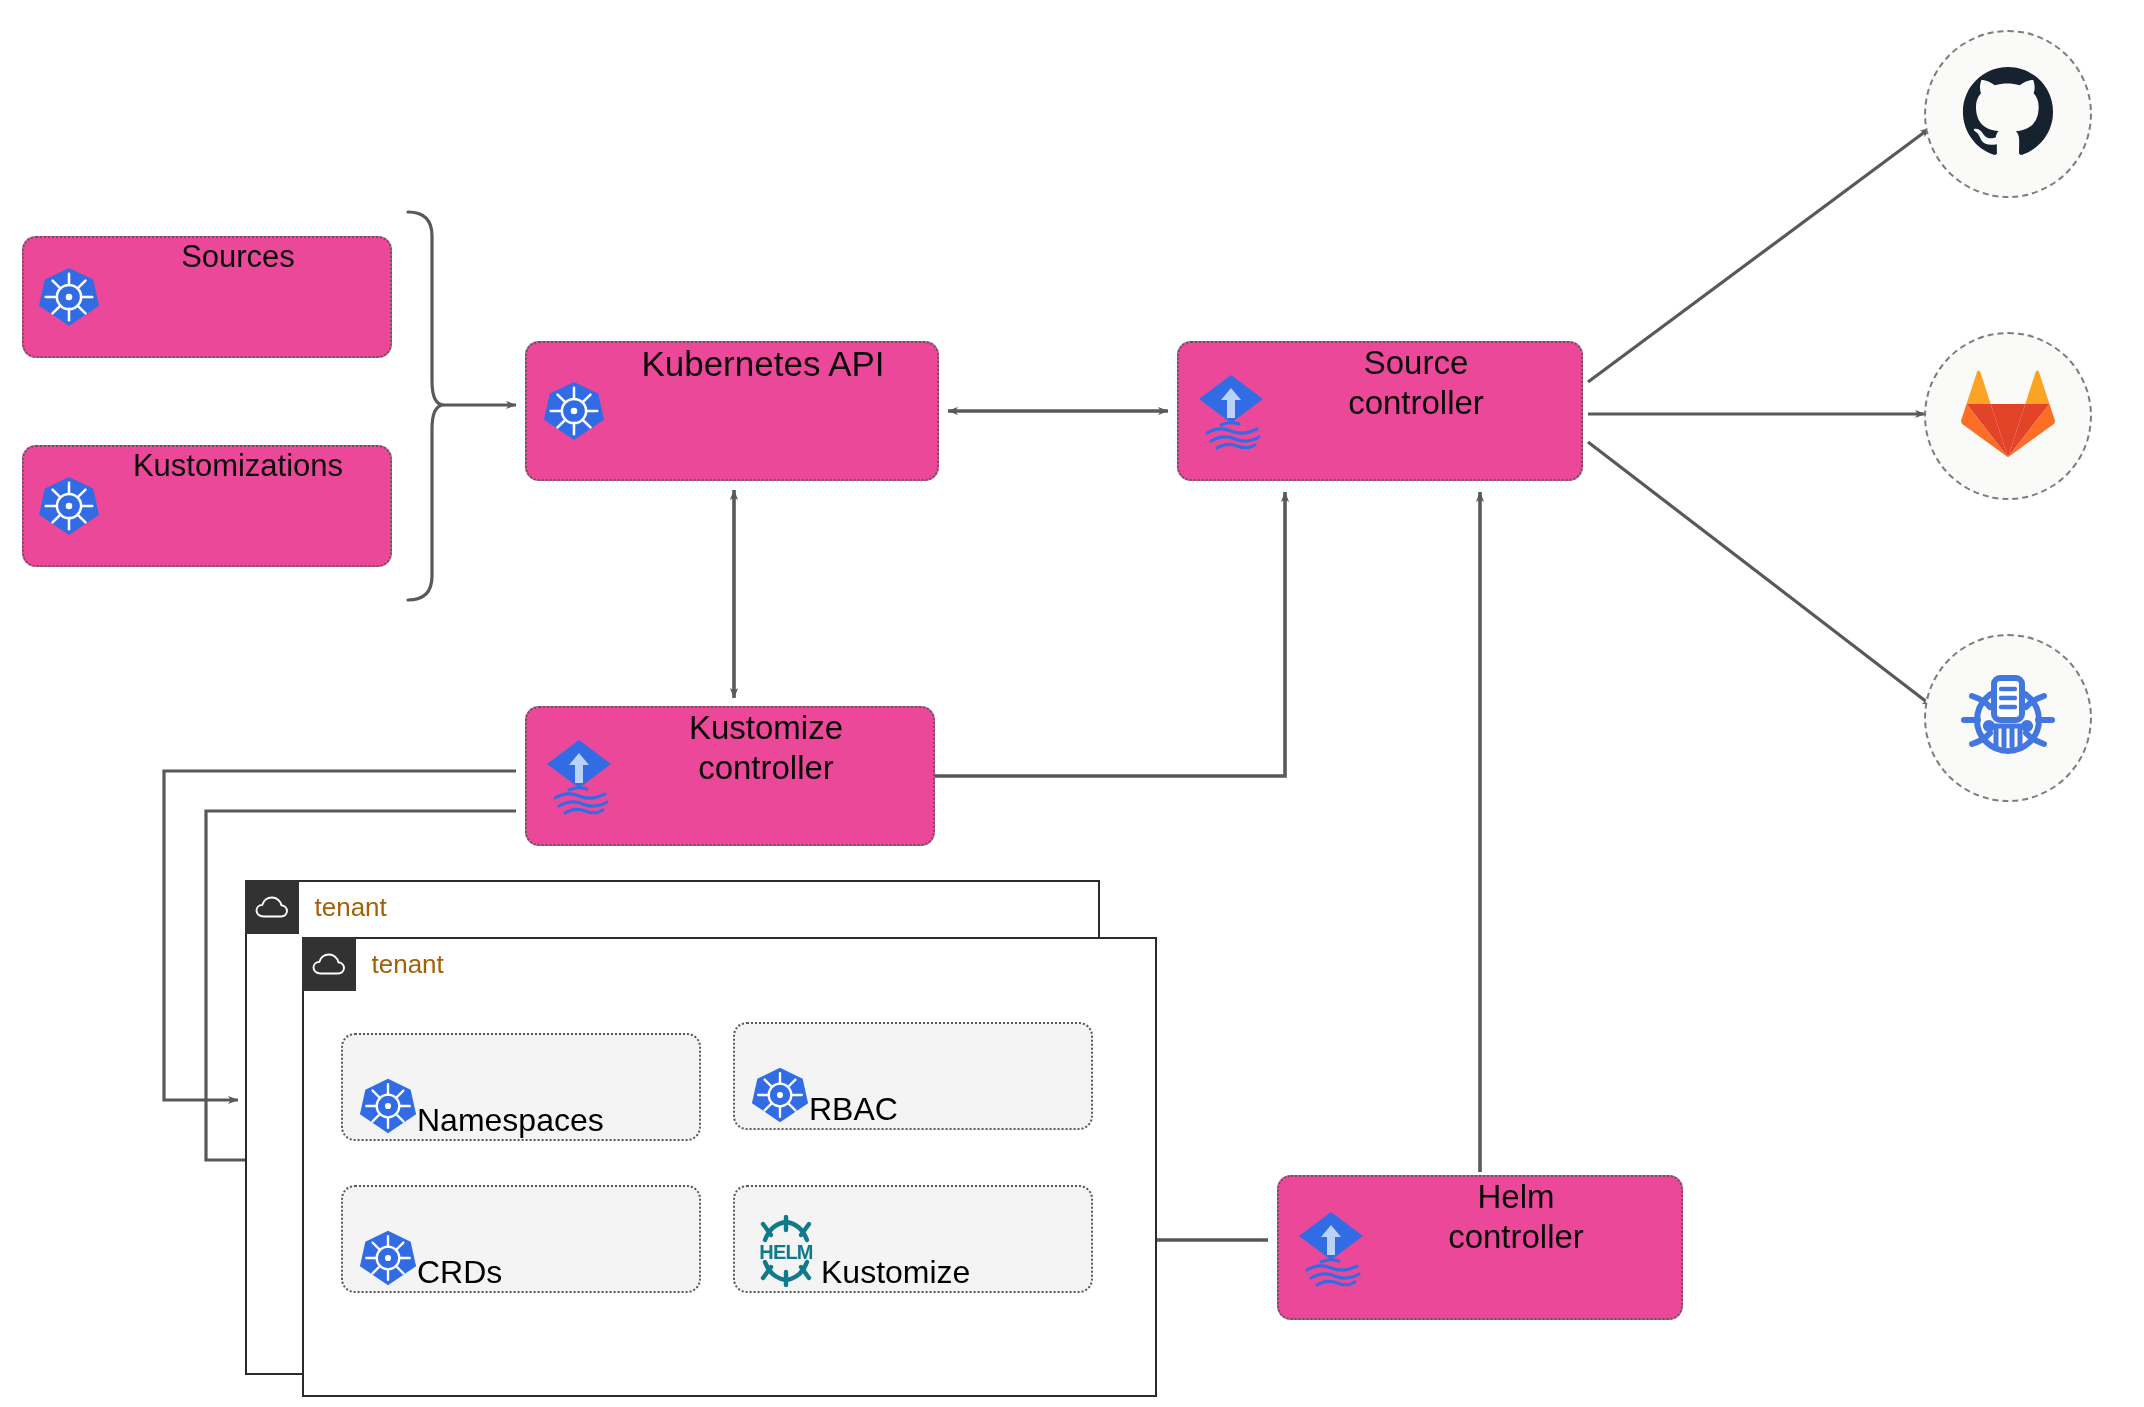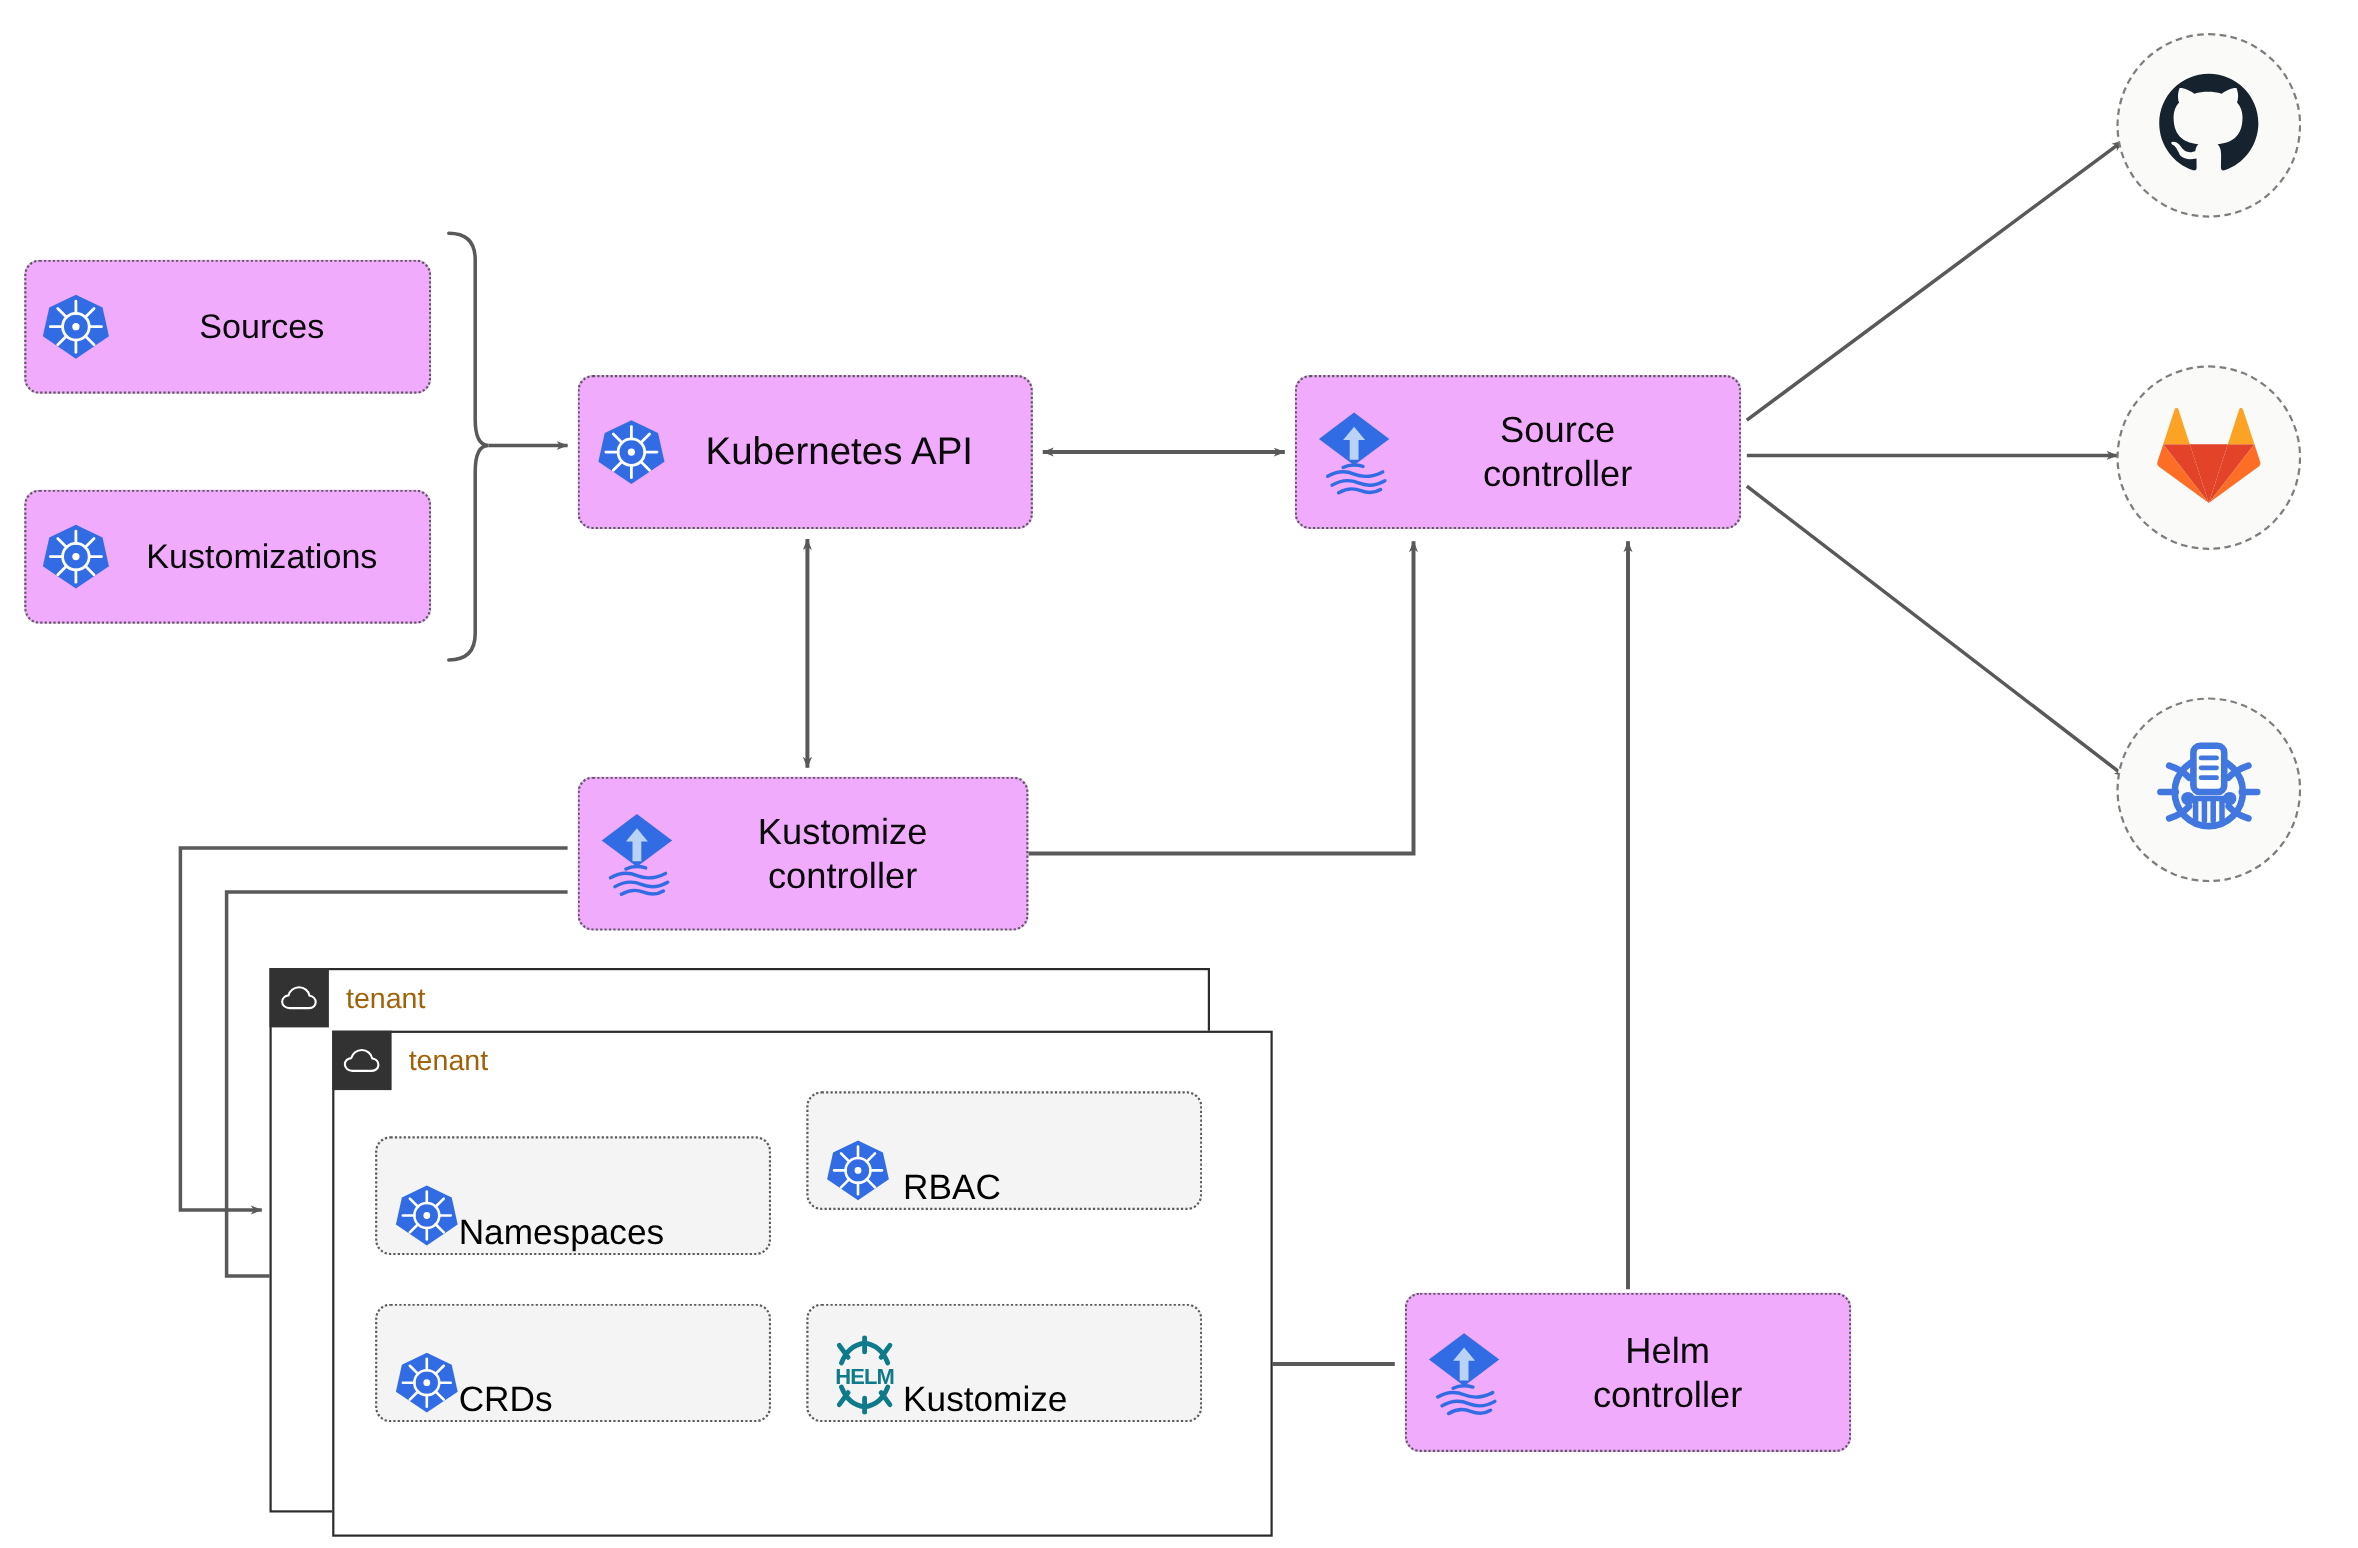--- a/index.html
+++ b/index.html
@@ -23,25 +23,24 @@
     top: 0;
     width: 2144px;
     height: 1407px;
     pointer-events: none;
   }
 
   
   .node {
     position: absolute;
     box-sizing: border-box;
-    background: #f0abfc;
+    background: #ec4899;
     border: 2.5px dotted #5a5a5a;
     border-radius: 14px;
     display: flex;
-    align-items: center;
     z-index: 5;
   }
   .node .ico {
     flex: 0 0 auto;
     display: flex;
     align-items: center;
     justify-content: center;
   }
   .node .lbl {
     flex: 1 1 auto;
@@ -71,21 +70,21 @@
     border: 2.5px dotted #5a5a5a;
     border-radius: 14px;
     display: flex;
     align-items: flex-end;
     padding: 0 16px;
     z-index: 6;
   }
   .tile .lbl { font-size: 32px; }
 
   .t-ns   { left: 341px; top: 1033px; width: 360px; height: 108px; }
-  .t-rbac { left: 733px; top: 992px; width: 360px; height: 108px; gap: 12px; }
+  .t-rbac { left: 733px; top: 1022px; width: 360px; height: 108px; }
   .t-crd  { left: 341px; top: 1185px; width: 360px; height: 108px; }
   .t-rel  { left: 733px; top: 1185px; width: 360px; height: 108px; }
 
   
   .tenant {
     position: absolute;
     box-sizing: border-box;
     background: #ffffff;
     border: 2.5px solid #2b2b2b;
     z-index: 3;

